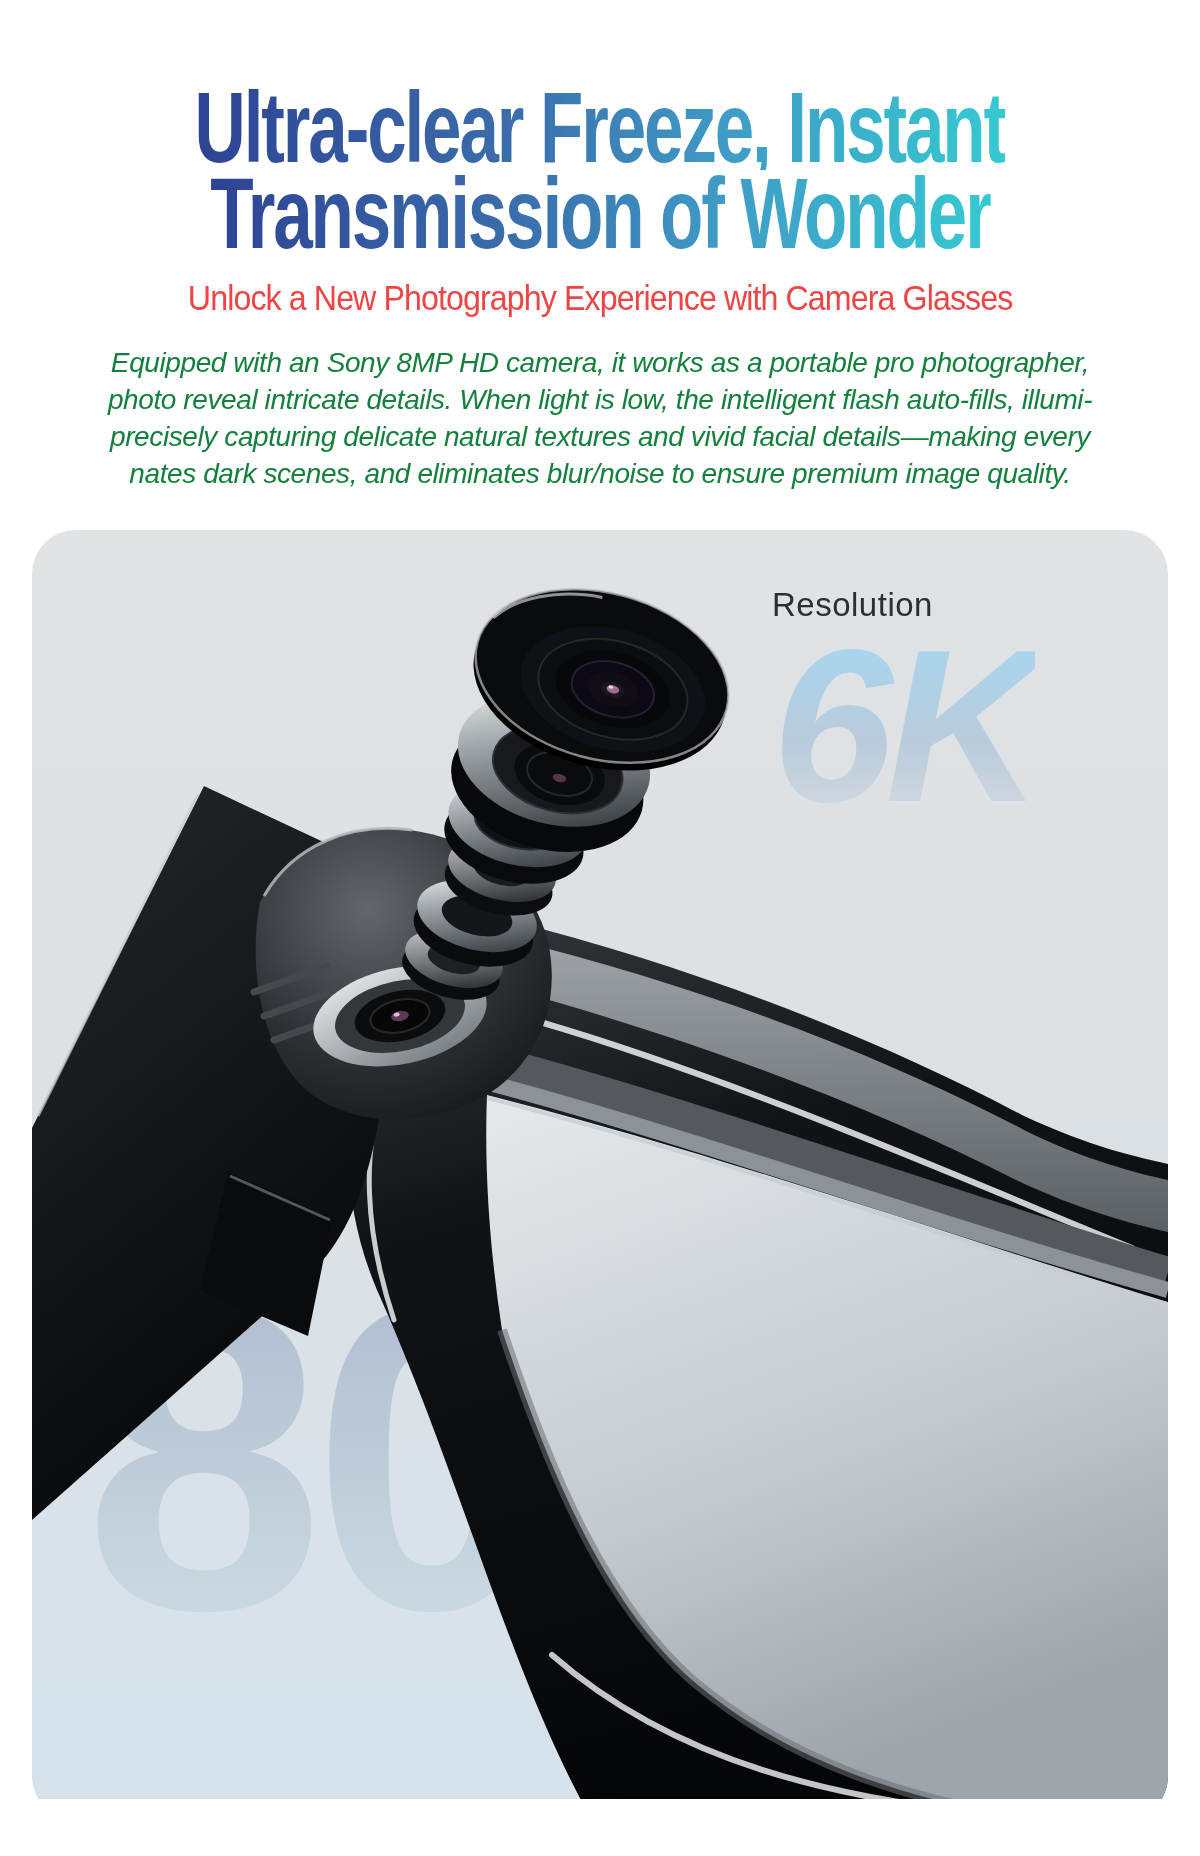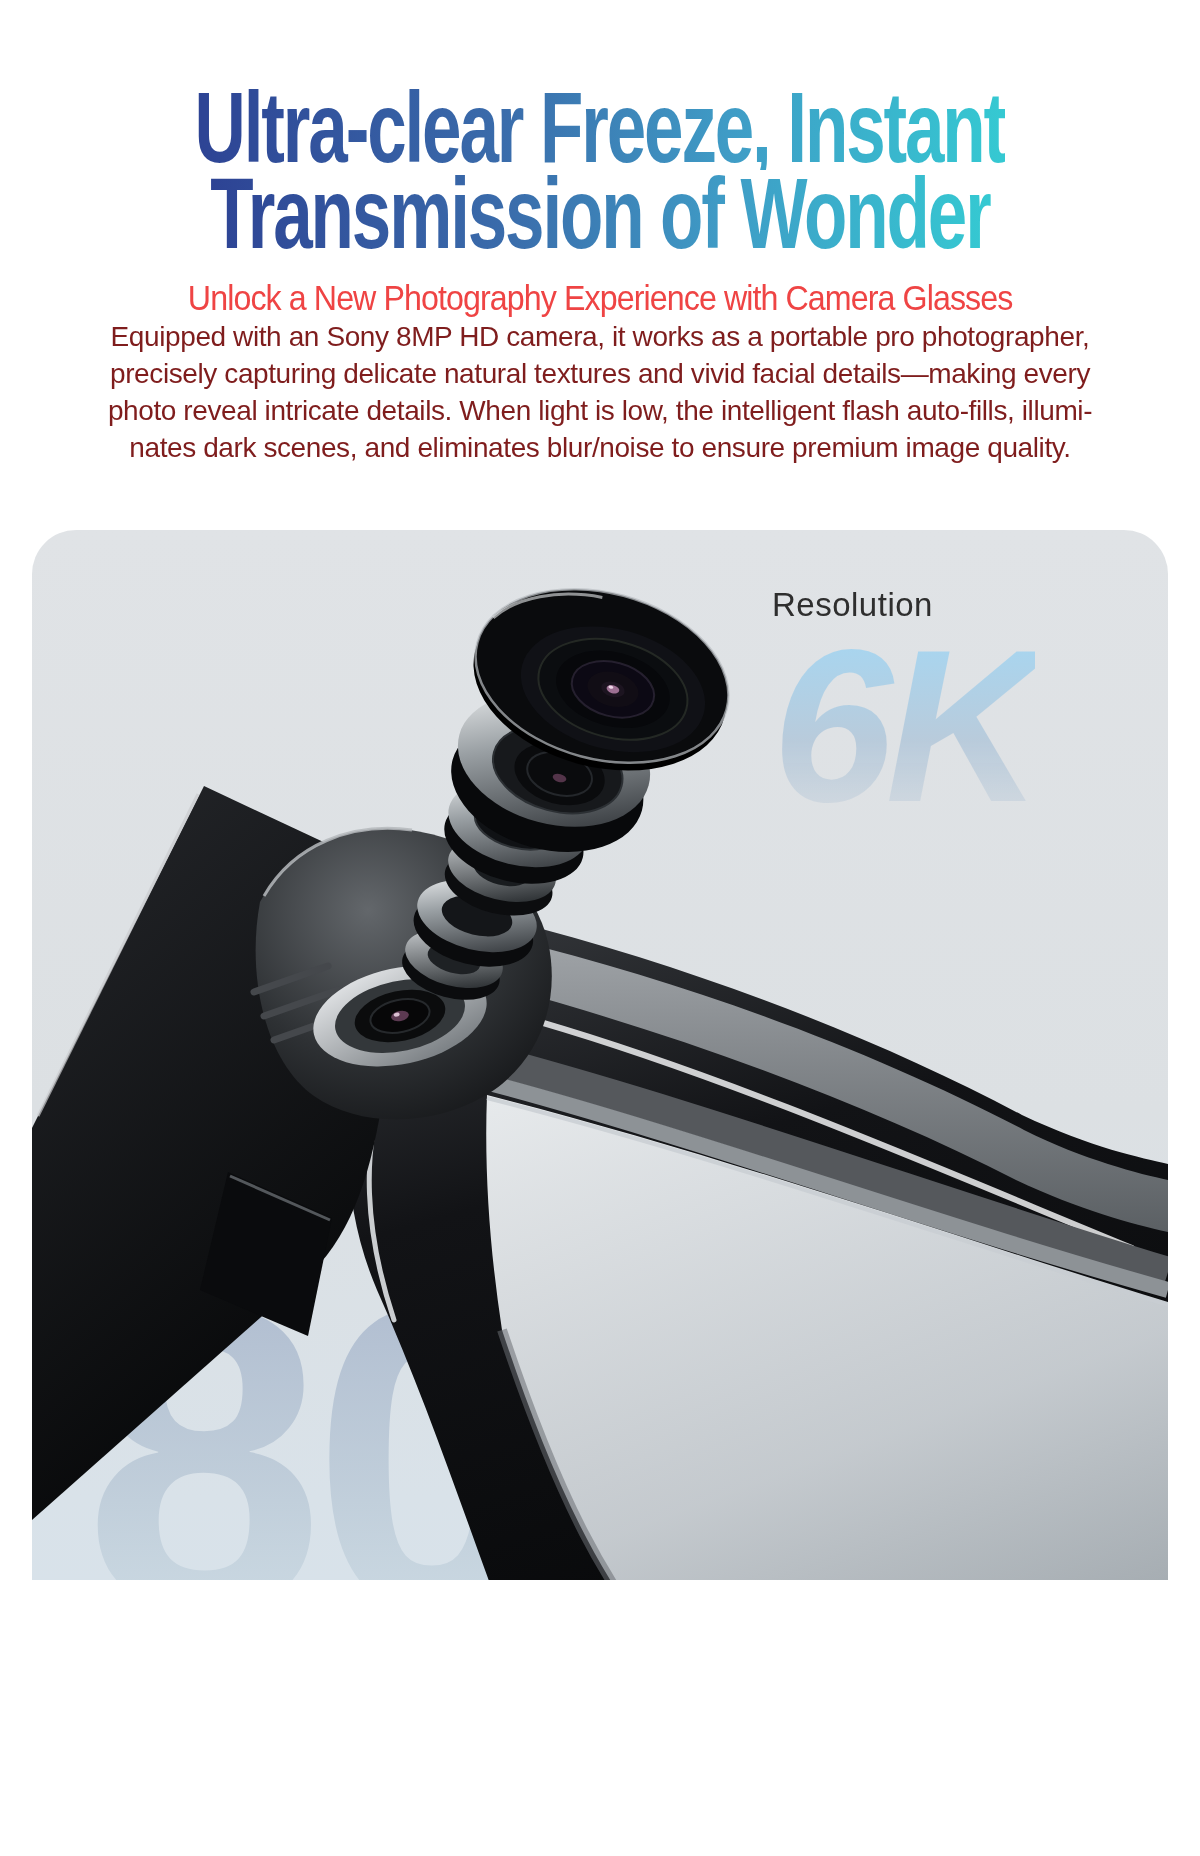--- a/index.html
+++ b/index.html
@@ -1,28 +1,28 @@
 <!DOCTYPE html>
 <html><head>
 <meta charset="utf-8">
 <style>
   html,body{margin:0;padding:0;background:#ffffff;}
-  .page{position:relative;width:1200px;height:1580px;background:#ffffff;overflow:hidden;
+  .page{position:relative;width:1200px;height:1799px;background:#ffffff;overflow:hidden;
         font-family:"Liberation Sans",sans-serif;}
 
   
   .hero{position:absolute;top:0;left:0;width:1200px;text-align:center;}
   .title{margin-top:84px;font-weight:700;}
   .title-line{display:block;line-height:86px;font-size:100px;letter-spacing:-3px;white-space:nowrap;}
   .title-line span{display:inline-block;transform:scaleX(.71);transform-origin:center;
         background:linear-gradient(90deg,#2d4394 0%,#3a6cab 38%,#3f9cc6 66%,#35c9d2 100%);
         -webkit-background-clip:text;background-clip:text;color:transparent;-webkit-text-fill-color:transparent;}
   .subtitle{margin-top:22px;font-size:35px;color:#ef4444;white-space:nowrap;}
   .subtitle span{display:inline-block;transform:scaleX(.92);transform-origin:center;letter-spacing:-1px;}
-  .para{font-size:28px;line-height:37px;color:#7f1d1d;letter-spacing:-.4px;}
+  .para{margin-top:26px;font-size:28px;line-height:37px;color:#15803d;letter-spacing:-.4px;font-style:italic;}
   .para div{white-space:nowrap;}
 
   
   .panel{position:absolute;left:32px;top:530px;width:1136px;height:1290px;border-radius:44px;
          overflow:hidden;background:linear-gradient(180deg,#e0e3e6 0%,#dce0e3 45%,#d9e2e9 75%,#d5e2ec 100%);}
   .spec{position:absolute;top:56px;right:36px;width:360px;}
   .spec-label{font-size:33px;color:#2e2e2e;letter-spacing:.5px;}
   .spec-value{margin-top:2px;font-size:218px;line-height:200px;font-weight:700;font-style:italic;
         letter-spacing:-8px;display:inline-block;
         background:linear-gradient(180deg,#a5d7f3 0%,#b9cbdb 58%,rgba(197,206,216,.35) 100%);
@@ -35,22 +35,22 @@
 <div class="page">
 
   <div class="hero">
     <div class="title">
       <div class="title-line"><span>Ultra-clear Freeze, Instant</span></div>
       <div class="title-line"><span>Transmission of Wonder</span></div>
     </div>
     <div class="subtitle"><span>Unlock a New Photography Experience with Camera Glasses</span></div>
     <div class="para">
       <div>Equipped with an Sony 8MP HD camera, it works as a portable pro photographer,</div>
+      <div>photo reveal intricate details. When light is low, the intelligent flash auto-fills, illumi-</div>
       <div>precisely capturing delicate natural textures and vivid facial details—making every</div>
-      <div>photo reveal intricate details. When light is low, the intelligent flash auto-fills, illumi-</div>
       <div>nates dark scenes, and eliminates blur/noise to ensure premium image quality.</div>
     </div>
   </div>
 
   <div class="panel">
 
     <svg class="art" viewBox="0 0 1136 1290" xmlns="http://www.w3.org/2000/svg">
       <defs>
         <linearGradient id="wmGrad" x1="0" y1="0" x2="0" y2="1">
           <stop offset="0" stop-color="#a7b4cb" stop-opacity=".95"></stop>

